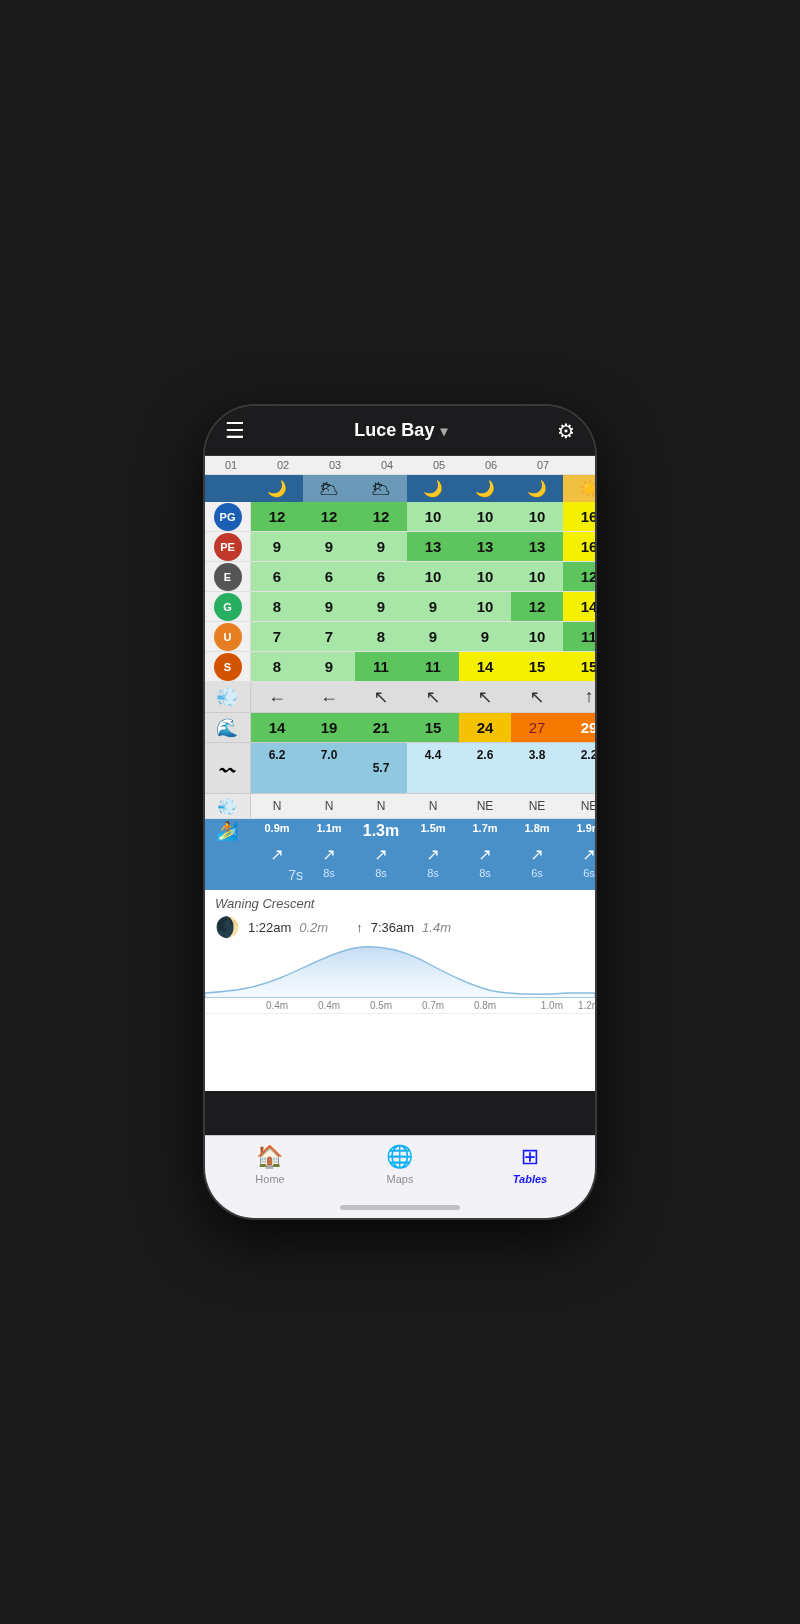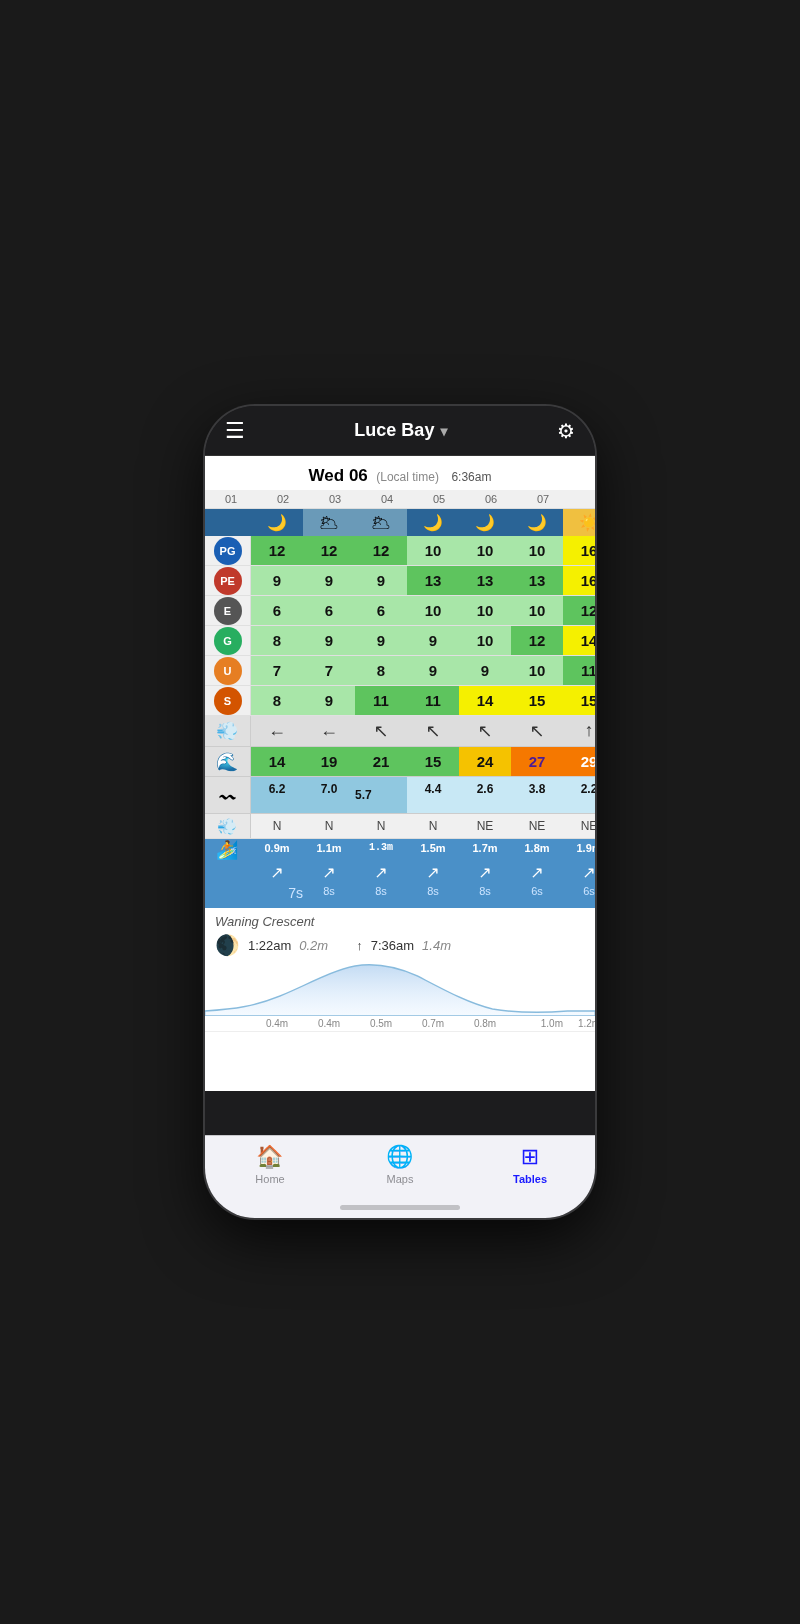--- a/index.html
+++ b/index.html
@@ -112,21 +112,21 @@
       flex: 1;
       display: flex;
       flex-direction: column;
       align-items: center;
       gap: 3px;
       cursor: pointer;
     }
     .tab-icon { font-size: 22px; color: #8e8e93; }
     .tab-icon.active { color: #1a1aff; }
     .tab-label { font-size: 11px; color: #8e8e93; }
-    .tab-label.active { color: #1a1aff; }
+    .tab-label.active { color: #1a1aff; font-style: italic; }
     .home-indicator {
       position: absolute;
       bottom: 8px;
       left: 50%;
       transform: translateX(-50%);
       width: 120px;
       height: 5px;
       background: #000;
       border-radius: 3px;
       opacity: 0.2;
@@ -142,25 +142,20 @@
     <span class="nav-icon" style="font-size:22px; line-height:1;">☰</span>
     <div class="nav-title">
       <span>Luce Bay</span>
       <span style="font-size:14px; color:#aaa;">▾</span>
     </div>
     <span class="nav-icon">⚙</span>
   </div>
 
   <div class="main-content" style="overflow-y:auto; overflow-x:hidden;">
 
-    <div class="date-header">
-      <span style="font-size:17px;font-weight:700;">Wed 06</span>
-      <span style="font-size:12px;color:#888; margin-left:4px;">(Local time)</span>
-      <span style="font-size:12px;color:#555; margin-left:8px;">6:36am</span>
-    </div>
 
     <div style="display:flex; background:#f0f0f0; border-bottom:1px solid #ddd; overflow:hidden;flex-direction:column;">
       <div style="width:46px;min-width:46px;"></div>
       <div style="display:flex;" id="hour-cells">
           <div style="min-width: 52px; width: 52px; text-align: center; font-size: 11px; color: rgb(102, 102, 102); padding: 3px 0px;">01</div>
           <div style="min-width: 52px; width: 52px; text-align: center; font-size: 11px; color: rgb(102, 102, 102); padding: 3px 0px;">02</div>
           <div style="min-width: 52px; width: 52px; text-align: center; font-size: 11px; color: rgb(102, 102, 102); padding: 3px 0px;">03</div>
           <div style="min-width: 52px; width: 52px; text-align: center; font-size: 11px; color: rgb(102, 102, 102); padding: 3px 0px;">04</div>
           <div style="min-width: 52px; width: 52px; text-align: center; font-size: 11px; color: rgb(102, 102, 102); padding: 3px 0px;">05</div>
           <div style="min-width: 52px; width: 52px; text-align: center; font-size: 11px; color: rgb(102, 102, 102); padding: 3px 0px;">06</div>
@@ -282,31 +277,31 @@
     </div>
 
     <div style="display:flex; border-bottom:1px solid #ccc;">
       <div style="width:46px;min-width:46px;display:flex;align-items:center;justify-content:center;background:#e0e0e0;border-right:1px solid #ccc;font-size:18px;">🌊</div>
       <div style="display:flex;" id="wind-speed-cells">
           <div style="min-width: 52px; width: 52px; text-align: center; font-size: 15px; font-weight: 600; color: rgb(17, 17, 17); padding: 6px 0px; background: rgb(94, 196, 94);">14</div>
           <div style="min-width: 52px; width: 52px; text-align: center; font-size: 15px; font-weight: 600; color: rgb(17, 17, 17); padding: 6px 0px; background: rgb(94, 196, 94);">19</div>
           <div style="min-width: 52px; width: 52px; text-align: center; font-size: 15px; font-weight: 600; color: rgb(17, 17, 17); padding: 6px 0px; background: rgb(94, 196, 94);">21</div>
           <div style="min-width: 52px; width: 52px; text-align: center; font-size: 15px; font-weight: 600; color: rgb(17, 17, 17); padding: 6px 0px; background: rgb(94, 196, 94);">15</div>
           <div style="min-width: 52px; width: 52px; text-align: center; font-size: 15px; font-weight: 600; color: rgb(17, 17, 17); padding: 6px 0px; background: rgb(245, 194, 0);">24</div>
-          <div style="min-width: 52px; width: 52px; text-align: center; font-size: 15px; font-weight: 700; color: #4c1d95; padding: 6px 0px; background: rgb(245, 120, 0);">27</div>
+          <div style="min-width: 52px; width: 52px; text-align: center; font-size: 15px; font-weight: 400; color: #7f1d1d; padding: 6px 0px; background: rgb(245, 120, 0);">27</div>
           <div style="min-width: 52px; width: 52px; text-align: center; font-size: 15px; font-weight: 600; color: rgb(255, 255, 255); padding: 6px 0px; background: rgb(245, 120, 0);">29</div>
         </div>
     </div>
 
     <div style="display:flex; border-bottom:1px solid #ccc;">
       <div style="width:46px;min-width:46px;display:flex;align-items:center;justify-content:center;background:#e0e0e0;border-right:1px solid #ccc;font-size:16px;">〰</div>
       <div style="display:flex;" id="current-cells">
           <div style="min-width: 52px; width: 52px; text-align: center; font-size: 12px; font-weight: 600; color: rgb(17, 17, 17); padding: 5px 0px; background: rgb(144, 200, 224);">6.2</div>
           <div style="min-width: 52px; width: 52px; text-align: center; font-size: 12px; font-weight: 600; color: rgb(17, 17, 17); padding: 5px 0px; background: rgb(144, 200, 224);">7.0</div>
-          <div style="min-width: 52px; width: 52px; font-size: 12px; font-weight: 600; color: rgb(17, 17, 17); padding: 11px 0px; background: rgb(144, 200, 224);">5.7</div>
+          <div style="min-width: 52px; width: 52px; text-align: center; font-size: 12px; font-weight: 600; color: rgb(17, 17, 17); padding: 18px 0px; background: rgb(144, 200, 224);">5.7</div>
           <div style="min-width: 52px; width: 52px; text-align: center; font-size: 12px; font-weight: 600; color: rgb(17, 17, 17); padding: 5px 0px; background: rgb(200, 232, 245);">4.4</div>
           <div style="min-width: 52px; width: 52px; text-align: center; font-size: 12px; font-weight: 600; color: rgb(17, 17, 17); padding: 5px 0px; background: rgb(200, 232, 245);">2.6</div>
           <div style="min-width: 52px; width: 52px; text-align: center; font-size: 12px; font-weight: 600; color: rgb(17, 17, 17); padding: 5px 0px; background: rgb(200, 232, 245);">3.8</div>
           <div style="min-width: 52px; width: 52px; text-align: center; font-size: 12px; font-weight: 600; color: rgb(17, 17, 17); padding: 5px 0px; background: rgb(200, 232, 245);">2.2</div>
         </div>
     </div>
 
     <div style="display:flex; background:#f5f5f5; border-bottom:1px solid #ddd;">
       <div style="width:46px;min-width:46px;display:flex;align-items:center;justify-content:center;background:#e8e8e8;border-right:1px solid #ccc;font-size:16px;">💨</div>
       <div style="display:flex;" id="wind-label-cells">
@@ -320,21 +315,21 @@
         </div>
     </div>
 
     <div style="background:#4a90c8;">
 
       <div style="display:flex;">
         <div style="width:46px;min-width:46px;display:flex;align-items:center;justify-content:center;font-size:18px;color:#fff;">🏄</div>
         <div style="display:flex;" id="swell-size-cells">
             <div style="min-width: 52px; width: 52px; text-align: center; font-size: 11px; font-weight: 600; color: rgb(255, 255, 255); padding: 3px 0px; background: rgb(74, 144, 200);">0.9m</div>
             <div style="min-width: 52px; width: 52px; text-align: center; font-size: 11px; font-weight: 600; color: rgb(255, 255, 255); padding: 3px 0px; background: rgb(74, 144, 200);">1.1m</div>
-            <div style="min-width: 52px; width: 52px; text-align: center; font-size: 10px; font-weight: 600; color: rgb(255, 255, 255); padding: 3px 0px; background: rgb(74, 144, 200); font-family: Liberation Mono, monospace;">1.3m</div>
+            <div style="min-width: 52px; width: 52px; text-align: center; font-size: 16px; font-weight: 600; color: rgb(255, 255, 255); padding: 3px 0px; background: rgb(74, 144, 200);">1.3m</div>
             <div style="min-width: 52px; width: 52px; text-align: center; font-size: 11px; font-weight: 600; color: rgb(255, 255, 255); padding: 3px 0px; background: rgb(74, 144, 200);">1.5m</div>
             <div style="min-width: 52px; width: 52px; text-align: center; font-size: 11px; font-weight: 600; color: rgb(255, 255, 255); padding: 3px 0px; background: rgb(74, 144, 200);">1.7m</div>
             <div style="min-width: 52px; width: 52px; text-align: center; font-size: 11px; font-weight: 600; color: rgb(255, 255, 255); padding: 3px 0px; background: rgb(74, 144, 200);">1.8m</div>
             <div style="min-width: 52px; width: 52px; text-align: center; font-size: 11px; font-weight: 600; color: rgb(255, 255, 255); padding: 3px 0px; background: rgb(74, 144, 200);">1.9m</div>
           </div>
       </div>
 
       <div style="display:flex;">
         <div style="width:46px;min-width:46px;"></div>
         <div style="display:flex;" id="swell-arrow-cells">

